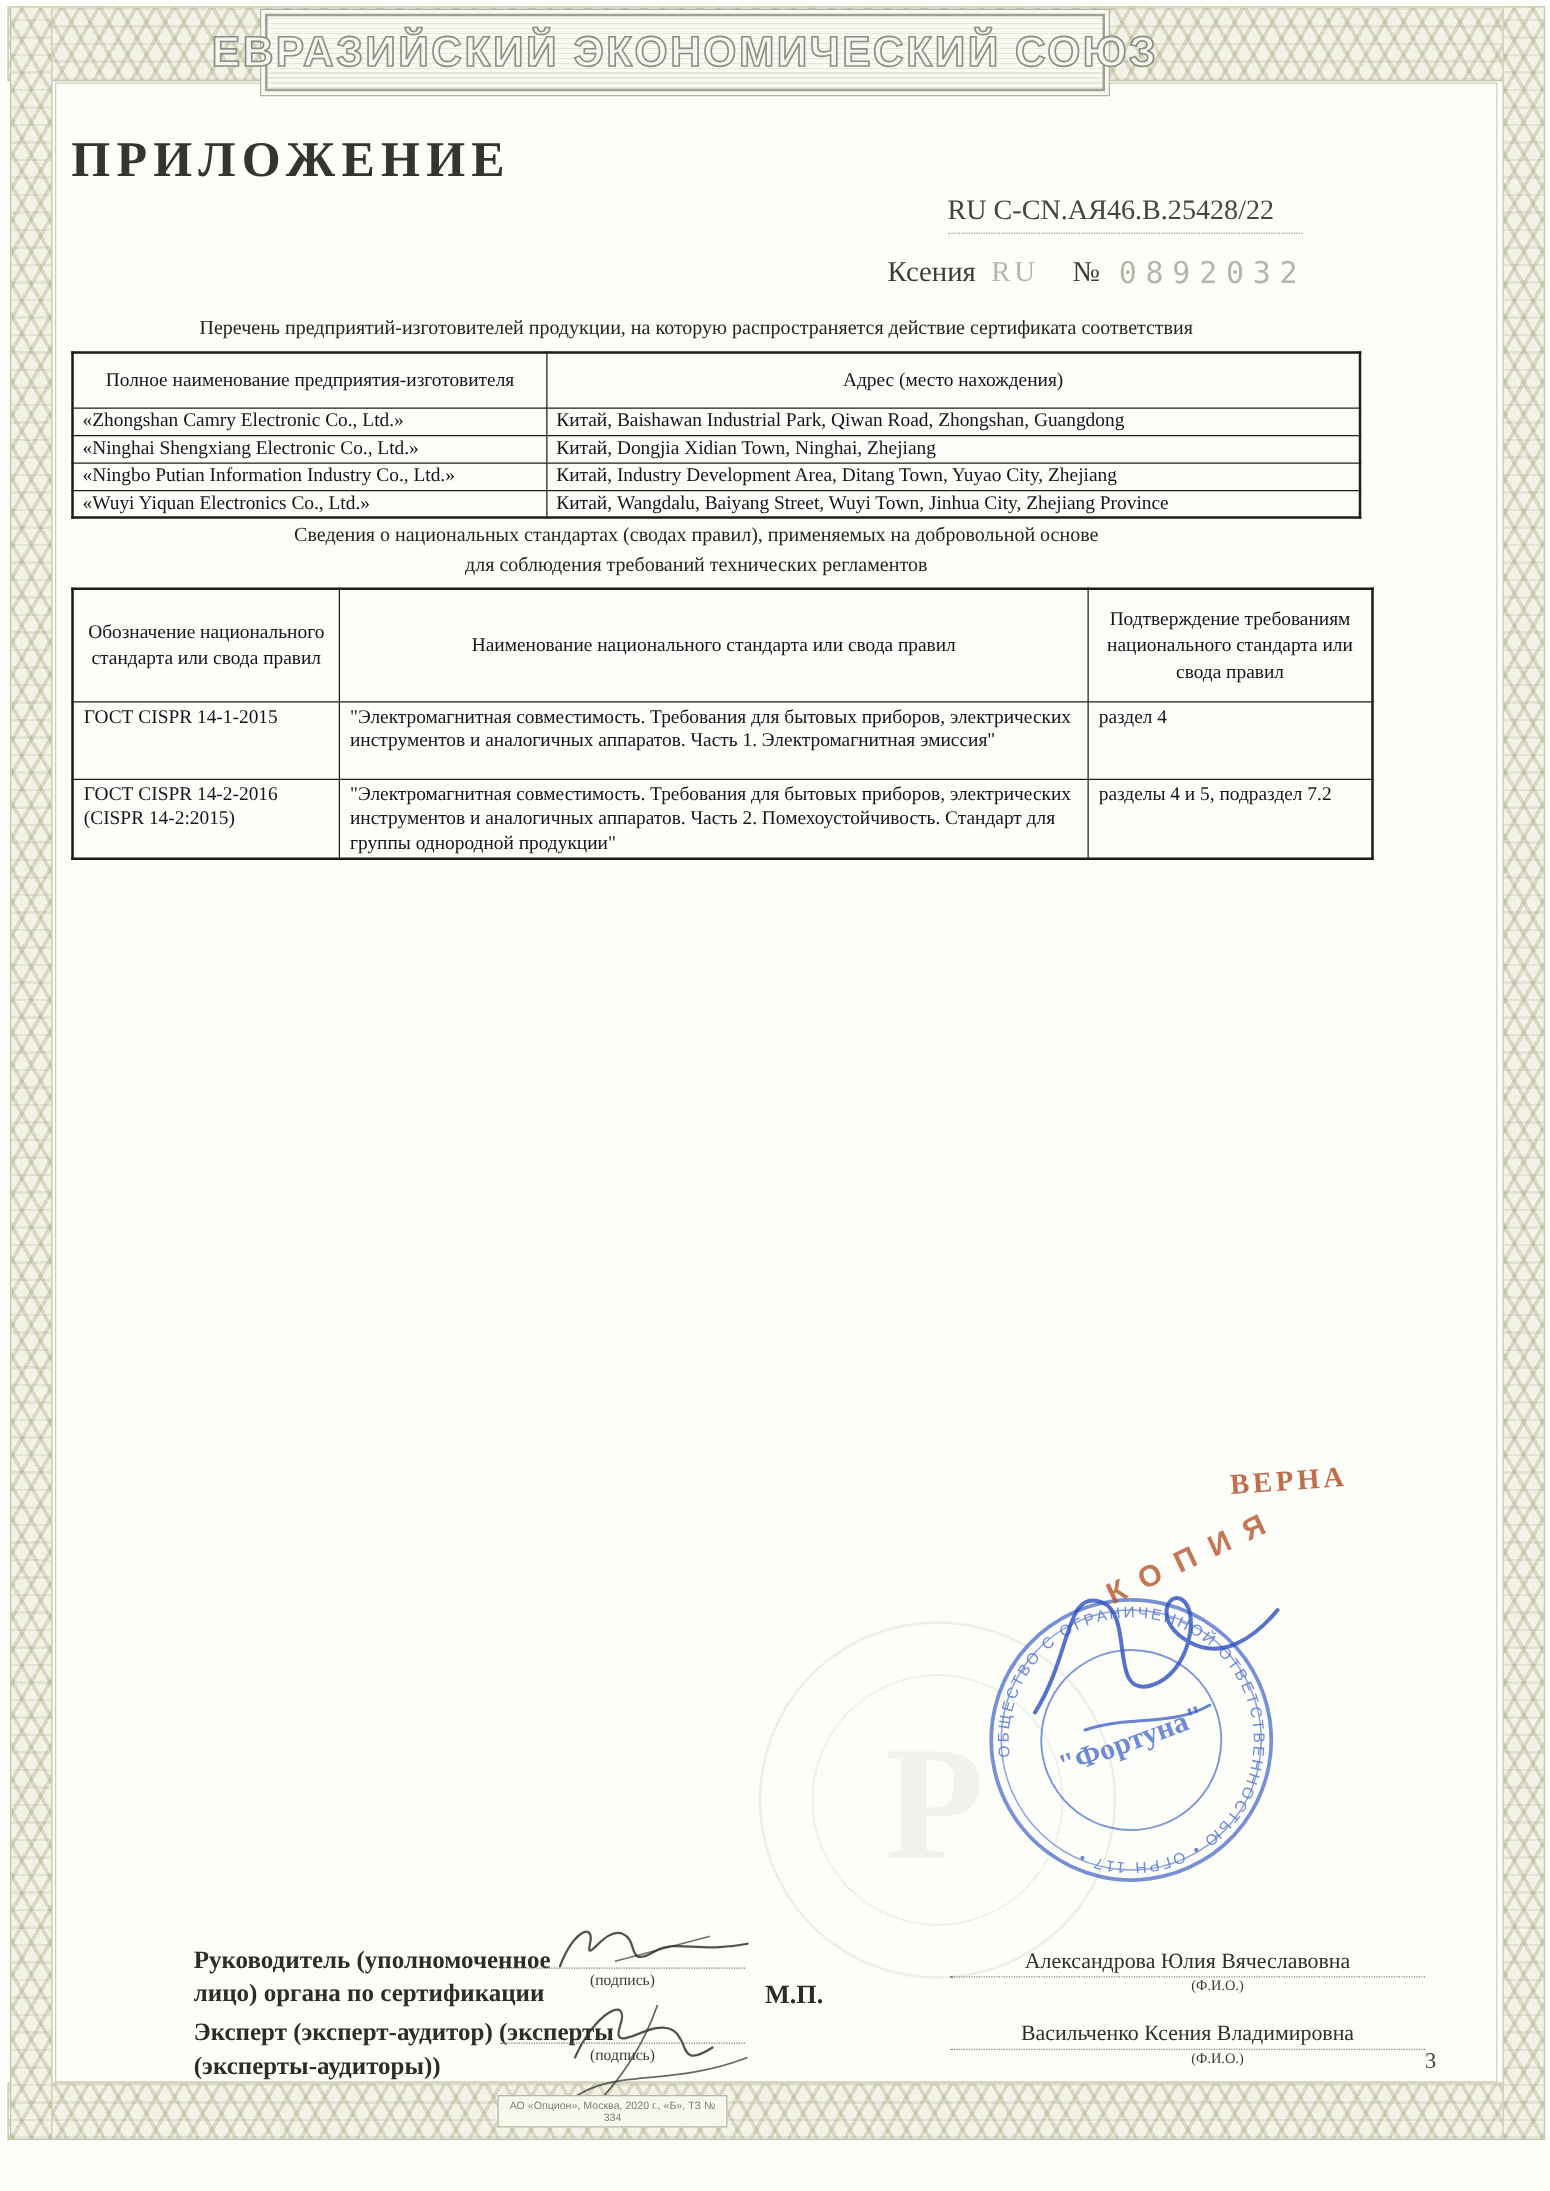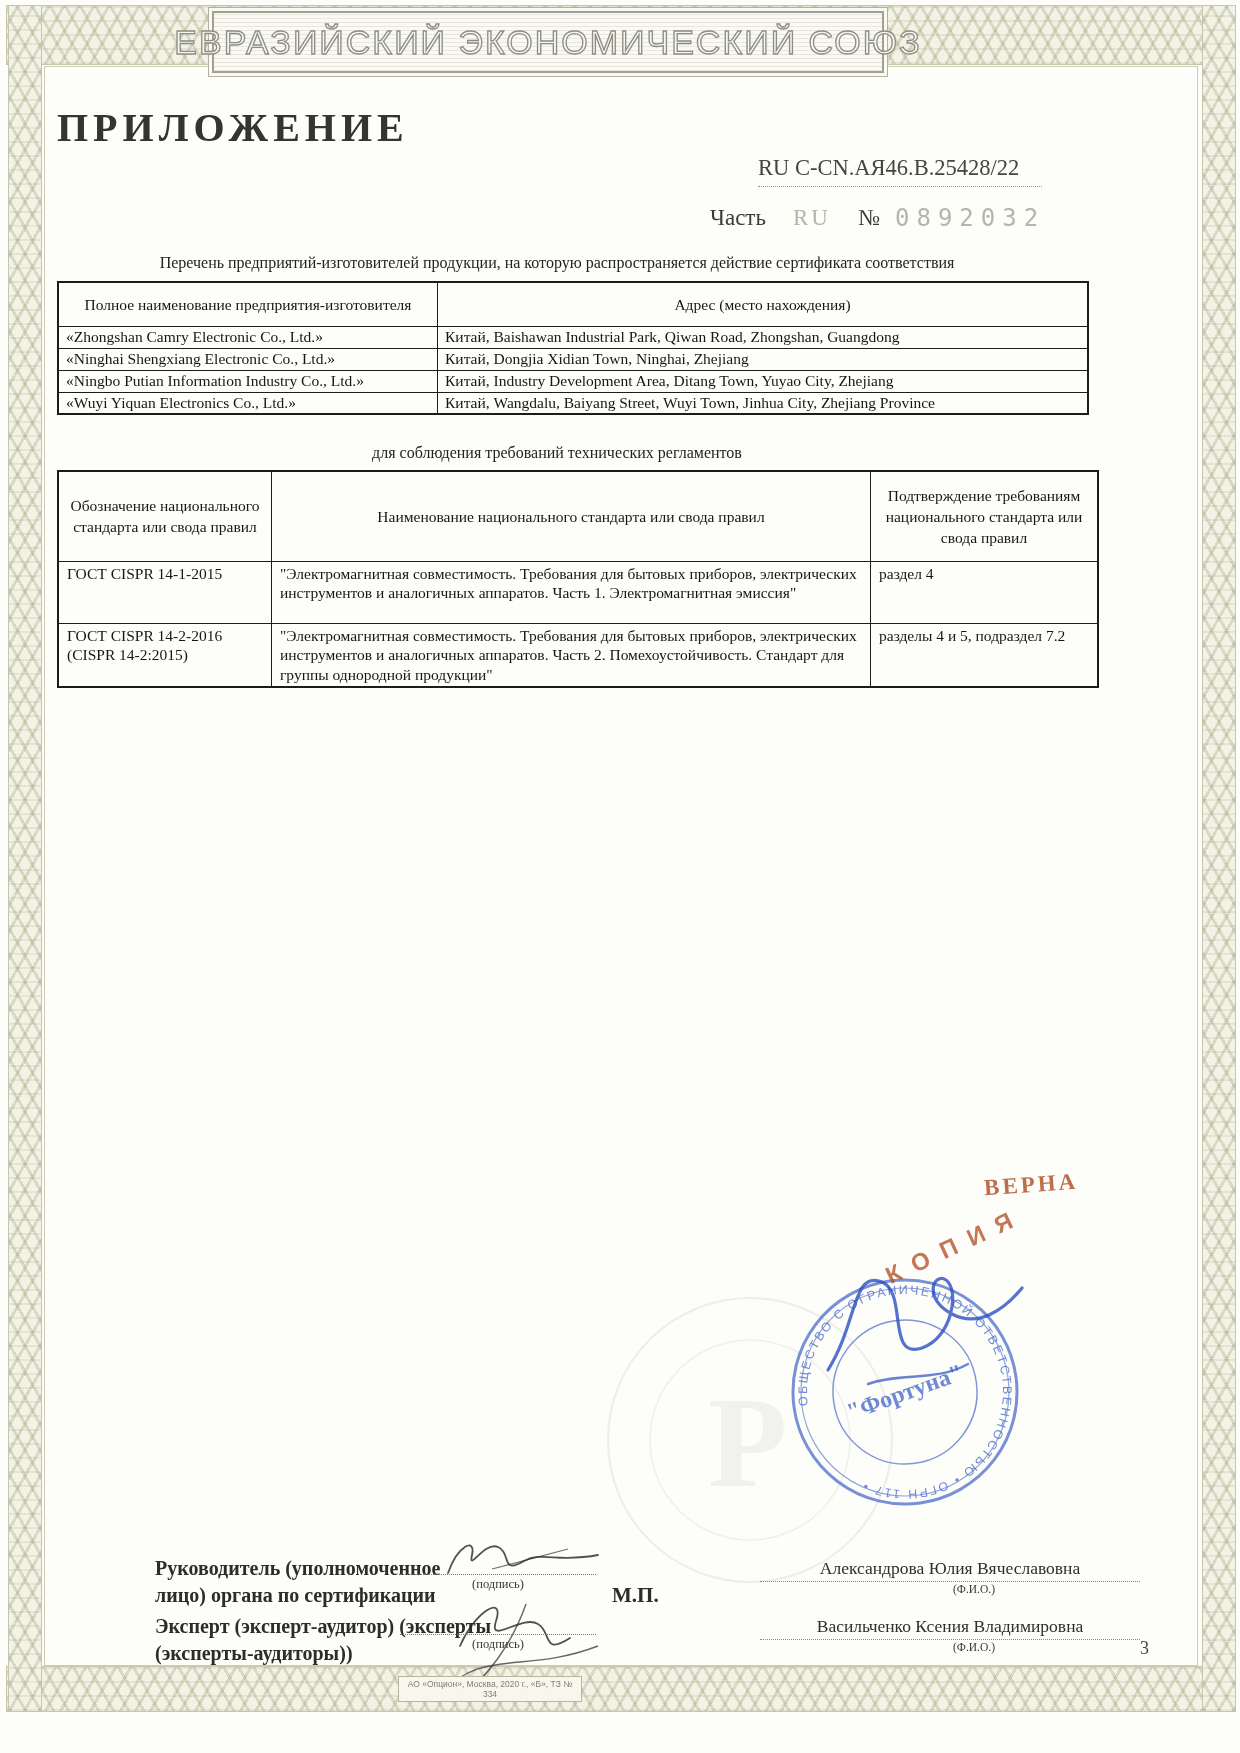--- a/index.html
+++ b/index.html
@@ -27,21 +27,21 @@
   .banner{
     position:absolute;left:212px;top:11px;width:668px;height:58px;
     display:flex;align-items:center;justify-content:center;
     background-color:#fafaf3;
     background-image:repeating-linear-gradient(0deg, rgba(160,160,148,.22) 0 1px, transparent 1px 4px);
     border:2px solid #a0a094;
     box-shadow:0 0 0 3px #fafaf3, 0 0 0 4px #b2b2a2;
   }
   .banner span{
     font-family:"Liberation Sans","DejaVu Sans",sans-serif;
-    font-weight:400;font-size:34px;letter-spacing:2px;white-space:nowrap;
+    font-weight:700;font-size:34px;letter-spacing:2px;white-space:nowrap;
     color:#f7f7f1;-webkit-text-stroke:1.3px #8e8e84;text-shadow:0 0 1px #a2a298;
   }
   
   .title{
     position:absolute;left:57px;top:104px;width:1000px;text-align:left;
     font-size:40px;font-weight:700;letter-spacing:5px;color:#343430;
   }
   .subtitle-label{
     position:absolute;left:233px;top:160px;
     font-size:23px;font-weight:700;letter-spacing:.5px;color:#2e2e2a;white-space:nowrap;
@@ -130,21 +130,21 @@
   <div class="inner-line"></div>
 
   <div class="banner">
     <span>ЕВРАЗИЙСКИЙ ЭКОНОМИЧЕСКИЙ СОЮЗ</span>
   </div>
 
   <div class="title">ПРИЛОЖЕНИЕ</div>
   <div class="cert-number">RU C-CN.АЯ46.В.25428/22</div>
 
   <div class="series-row">
-    <span class="series-label">Часть</span>
+    <span class="series-label">Ксения</span>
     <span class="series-value">RU</span>
     <span class="number-sign">№</span>
     <span class="form-number">0892032</span>
   </div>
 
   <div class="center-line intro1">Перечень предприятий-изготовителей продукции, на которую распространяется действие сертификата соответствия</div>
 
   <table class="doc-table t1">
     <thead>
       <tr>
@@ -165,20 +165,21 @@
           <td>«Ningbo Putian Information Industry Co., Ltd.»</td>
           <td>Китай, Industry Development Area, Ditang Town, Yuyao City, Zhejiang</td>
         </tr>
         <tr>
           <td>«Wuyi Yiquan Electronics Co., Ltd.»</td>
           <td>Китай, Wangdalu, Baiyang Street, Wuyi Town, Jinhua City, Zhejiang Province</td>
         </tr>
       </tbody>
   </table>
 
+  <div class="center-line std-intro1">Сведения о национальных стандартах (сводах правил), применяемых на добровольной основе</div>
   <div class="center-line std-intro2">для соблюдения требований технических регламентов</div>
 
   <table class="doc-table t2">
     <thead>
       <tr>
         <th class="col-desig">Обозначение национального стандарта или свода правил</th>
         <th class="col-title">Наименование национального стандарта или свода правил</th>
         <th class="col-conf">Подтверждение требованиям национального стандарта или свода правил</th>
       </tr>
     </thead>

